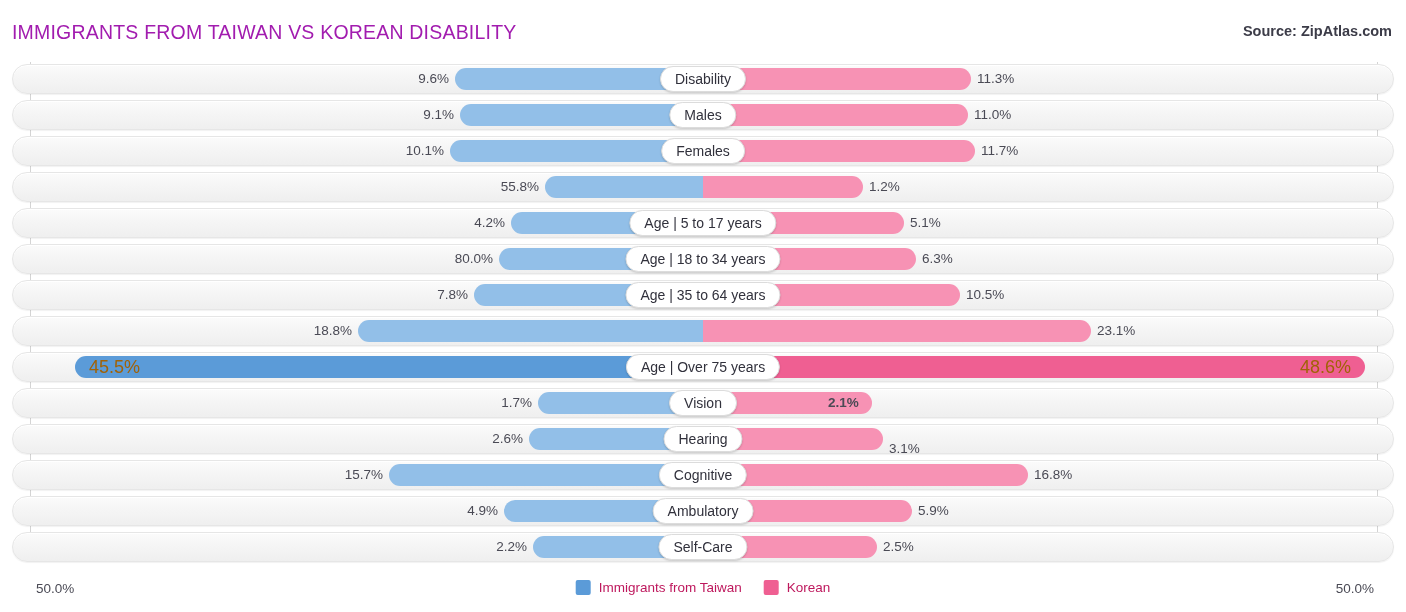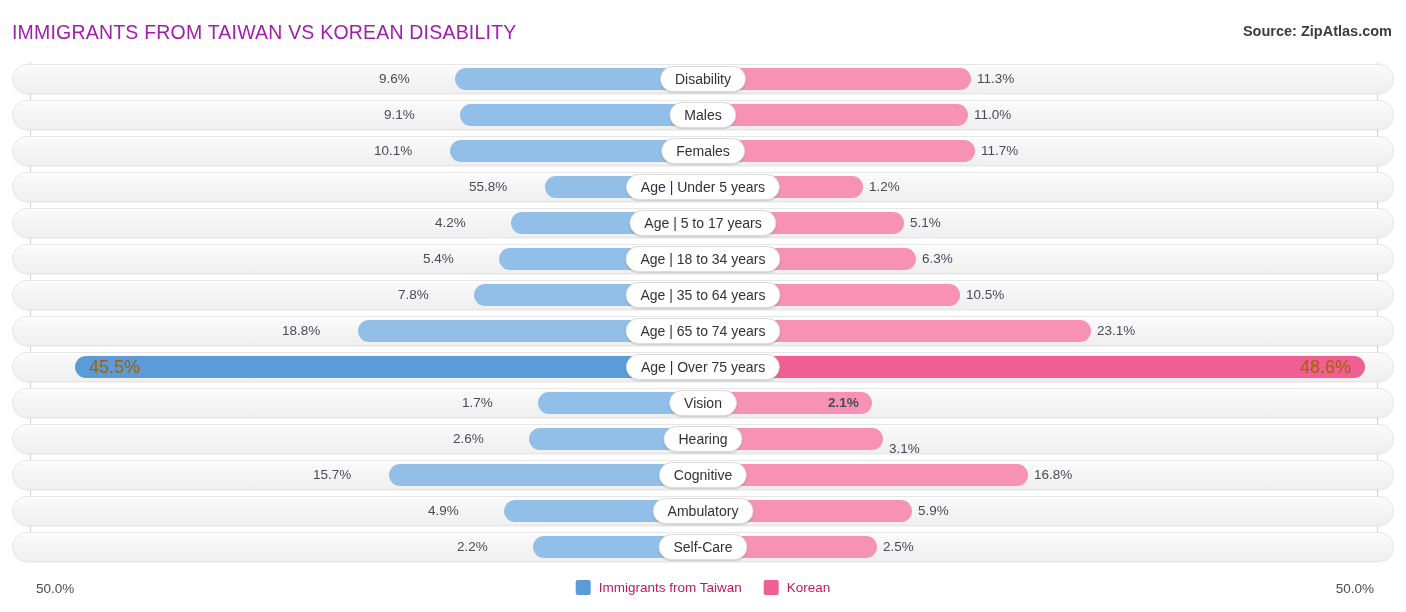--- a/index.html
+++ b/index.html
@@ -58,21 +58,21 @@
 
   .bar.left  { background: #92bfe8; }
   .bar.right { background: #f792b4; }
   .row.hi .bar.left  { background: #5b9bd8; }
   .row.hi .bar.right { background: #ef5f92; }
 
   .valueLabel {
     position: absolute; top: 0; height: 30px; line-height: 30px;
     font-size: 13.5px; color: #4a4a55; white-space: nowrap;
   }
-  .valueLabel.l { }
+  .valueLabel.l { text-align: right; }
   .valueLabel.r { text-align: left; }
   .row.hi .valueLabel { color: #a16207; font-size: 18px; }
 
   .pill {
     position: absolute; top: 2px; height: 26px; line-height: 25px;
     left: 50%; transform: translateX(-50%);
     background: #ffffff;
     border: 1px solid #dcdcdc;
     border-radius: 13px;
     padding: 0 14px;
@@ -131,53 +131,51 @@
           <div class="valueLabel l" style="left: 374px; width: 70px;">10.1%</div>
           <div class="valueLabel r" style="left: 981px; width: 80px;">11.7%</div>
           <div class="pill">Females</div>
         </div>
         <div class="row">
           <div class="track"></div>
           <div class="bar left" style="left: 545px; width: 158px;"></div>
           <div class="bar right" style="left: 703px; width: 160px;"></div>
           <div class="valueLabel l" style="left: 469px; width: 70px;">55.8%</div>
           <div class="valueLabel r" style="left: 869px; width: 80px;">1.2%</div>
-          <div class="pill">Age | Under 5 years</div>
         </div>
         <div class="row">
           <div class="track"></div>
           <div class="bar left" style="left: 511px; width: 192px;"></div>
           <div class="bar right" style="left: 703px; width: 201px;"></div>
           <div class="valueLabel l" style="left: 435px; width: 70px;">4.2%</div>
           <div class="valueLabel r" style="left: 910px; width: 80px;">5.1%</div>
           <div class="pill">Age | 5 to 17 years</div>
         </div>
         <div class="row">
           <div class="track"></div>
           <div class="bar left" style="left: 499px; width: 204px;"></div>
           <div class="bar right" style="left: 703px; width: 213px;"></div>
-          <div class="valueLabel l" style="left: 423px; width: 70px;">5.4%</div>
+          <div class="valueLabel l" style="left: 423px; width: 70px;">80.0%</div>
           <div class="valueLabel r" style="left: 922px; width: 80px;">6.3%</div>
           <div class="pill">Age | 18 to 34 years</div>
         </div>
         <div class="row">
           <div class="track"></div>
           <div class="bar left" style="left: 474px; width: 229px;"></div>
           <div class="bar right" style="left: 703px; width: 257px;"></div>
           <div class="valueLabel l" style="left: 398px; width: 70px;">7.8%</div>
           <div class="valueLabel r" style="left: 966px; width: 80px;">10.5%</div>
           <div class="pill">Age | 35 to 64 years</div>
         </div>
         <div class="row">
           <div class="track"></div>
           <div class="bar left" style="left: 358px; width: 345px;"></div>
           <div class="bar right" style="left: 703px; width: 388px;"></div>
           <div class="valueLabel l" style="left: 282px; width: 70px;">18.8%</div>
           <div class="valueLabel r" style="left: 1097px; width: 80px;">23.1%</div>
-          <div class="pill">Age | 65 to 74 years</div>
         </div>
         <div class="row hi">
           <div class="track"></div>
           <div class="bar left" style="left: 75px; width: 628px;"></div>
           <div class="bar right" style="left: 703px; width: 662px;"></div>
           <div class="valueLabel l" style="left: 89px; width: 70px; text-align: left;">45.5%</div>
           <div class="valueLabel r" style="left: 1281px; width: 70px; text-align: right;">48.6%</div>
           <div class="pill">Age | Over 75 years</div>
         </div>
         <div class="row">

